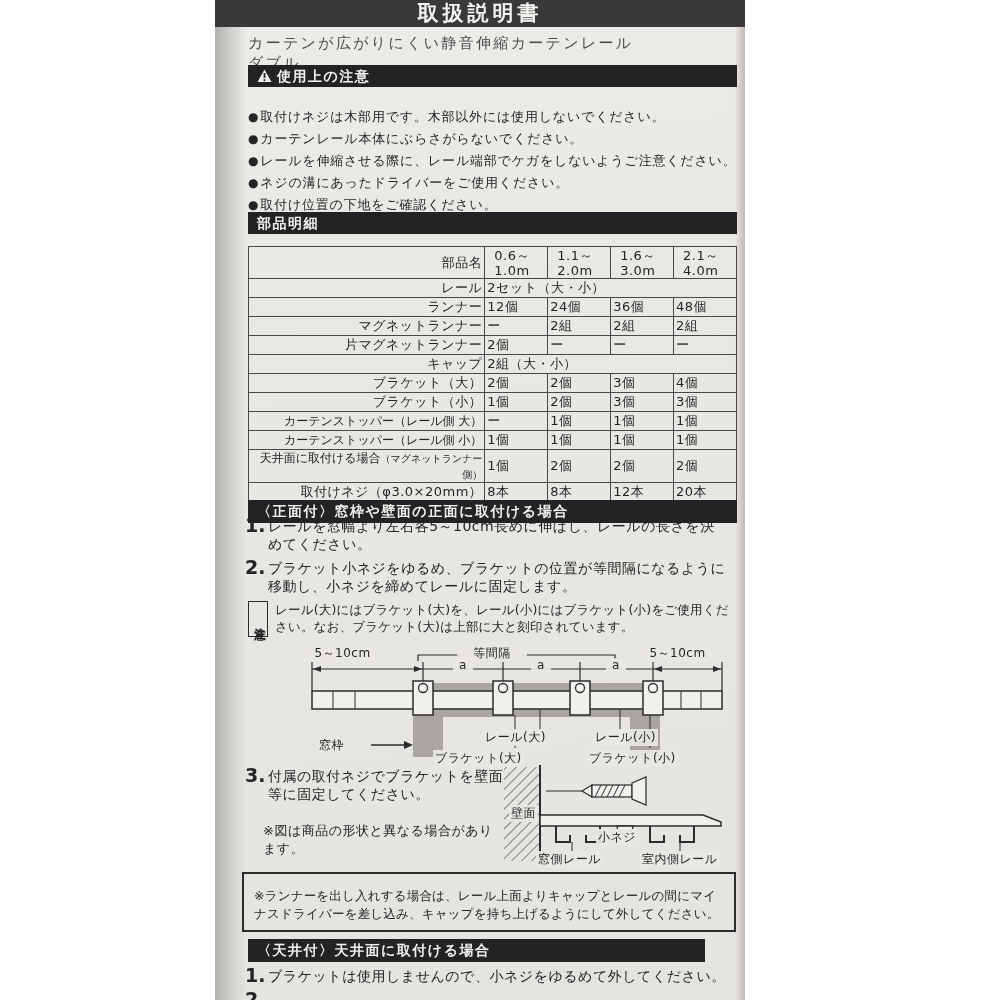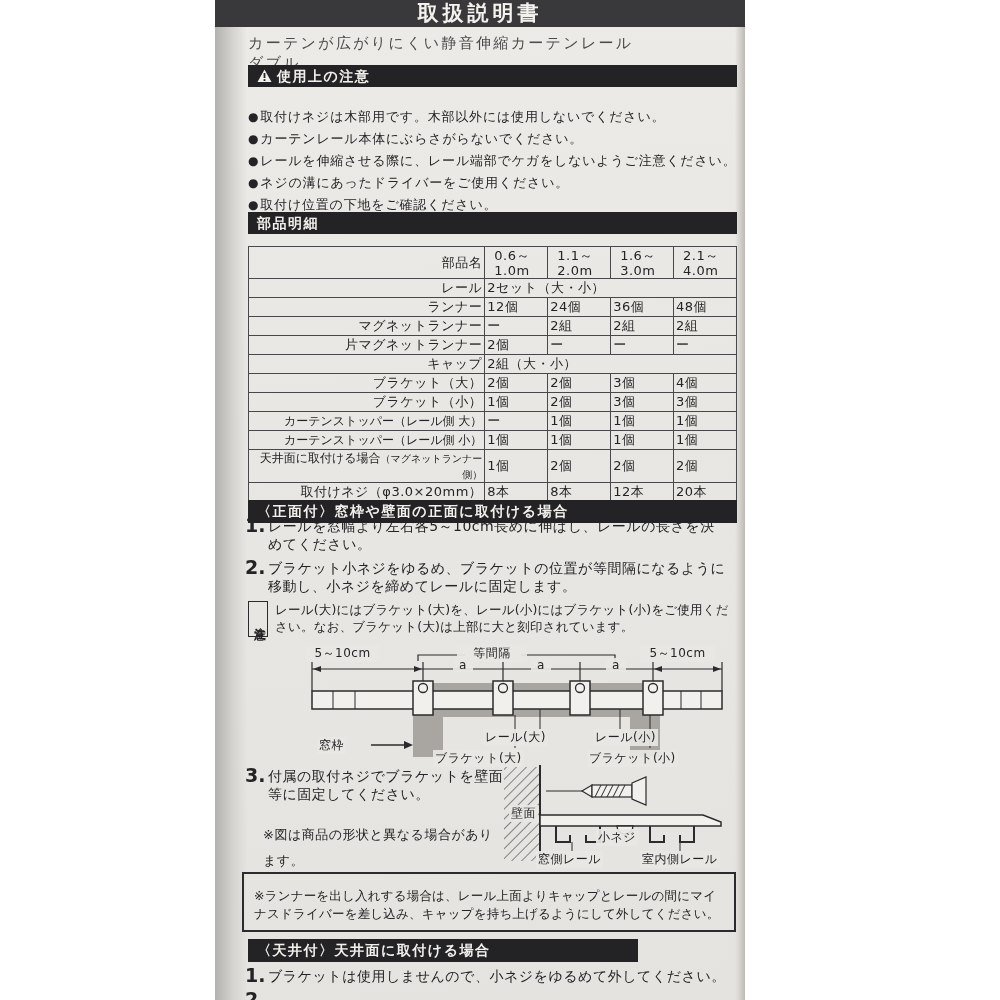--- a/index.html
+++ b/index.html
@@ -50,21 +50,21 @@
     writing-mode:vertical-rl; text-orientation:upright; letter-spacing:2px; }
   .caution-text { font-size:12.5px; line-height:17px; letter-spacing:0.2px; padding-left:7px; }
 
   .diagram1 { position:absolute; left:70px; top:645px; width:455px; height:125px; }
   .diagram2 { position:absolute; left:285px; top:763px; width:245px; height:110px; }
   .dlabel { position:absolute; font-size:12px; letter-spacing:0.5px; white-space:nowrap;
     background:rgba(233,231,227,0.92); padding:0 2px; }
   .dlabel.ctr { text-align:center; }
 
   .fignote { position:absolute; left:48px; top:822px; width:238px;
-    font-size:13px; line-height:26px; letter-spacing:0.5px; }
+    font-size:13px; line-height:18px; letter-spacing:0.5px; }
 
   .runner-box { position:absolute; left:27px; top:872px; width:494px;
     border:2px solid #2b2b2d; padding:13px 8px 8px 10px;
     font-size:12.5px; line-height:17.5px; letter-spacing:0.2px; }
 
   svg .ink { stroke:#2b2b2d; fill:none; }
 </style>
 </head>
 <body>
 
@@ -301,21 +301,21 @@
       <line class="ink" x1="180" y1="79" x2="180" y2="88" stroke-width="1"></line>
     </svg>
     <span class="dlabel" style="left:9px; top:42px; font-size:12px;">壁面</span>
     <span class="dlabel" style="left:96px; top:66px;">小ネジ</span>
     <span class="dlabel" style="left:36px; top:88px;">窓側レール</span>
     <span class="dlabel" style="left:140px; top:88px;">室内側レール</span>
   </div>
 
   <div class="runner-box">※ランナーを出し入れする場合は、レール上面よりキャップとレールの間にマイナスドライバーを差し込み、キャップを持ち上げるようにして外してください。</div>
 
-  <div class="band" style="top:939px; height:23px; line-height:23px; width:390px;">
+  <div class="band" style="top:939px; height:23px; line-height:23px; width:457px;">
     <span>〈天井付〉天井面に取付ける場合</span>
   </div>
 
   <div class="step" style="left:30px; top:966px; width:492px;">
     <div class="step-num">1.</div>
     <div class="step-text" style="width:460px;">ブラケットは使用しませんので、小ネジをゆるめて外してください。</div>
   </div>
   <div class="step" style="left:30px; top:990px; width:60px;">
     <div class="step-num">2.</div>
   </div>

